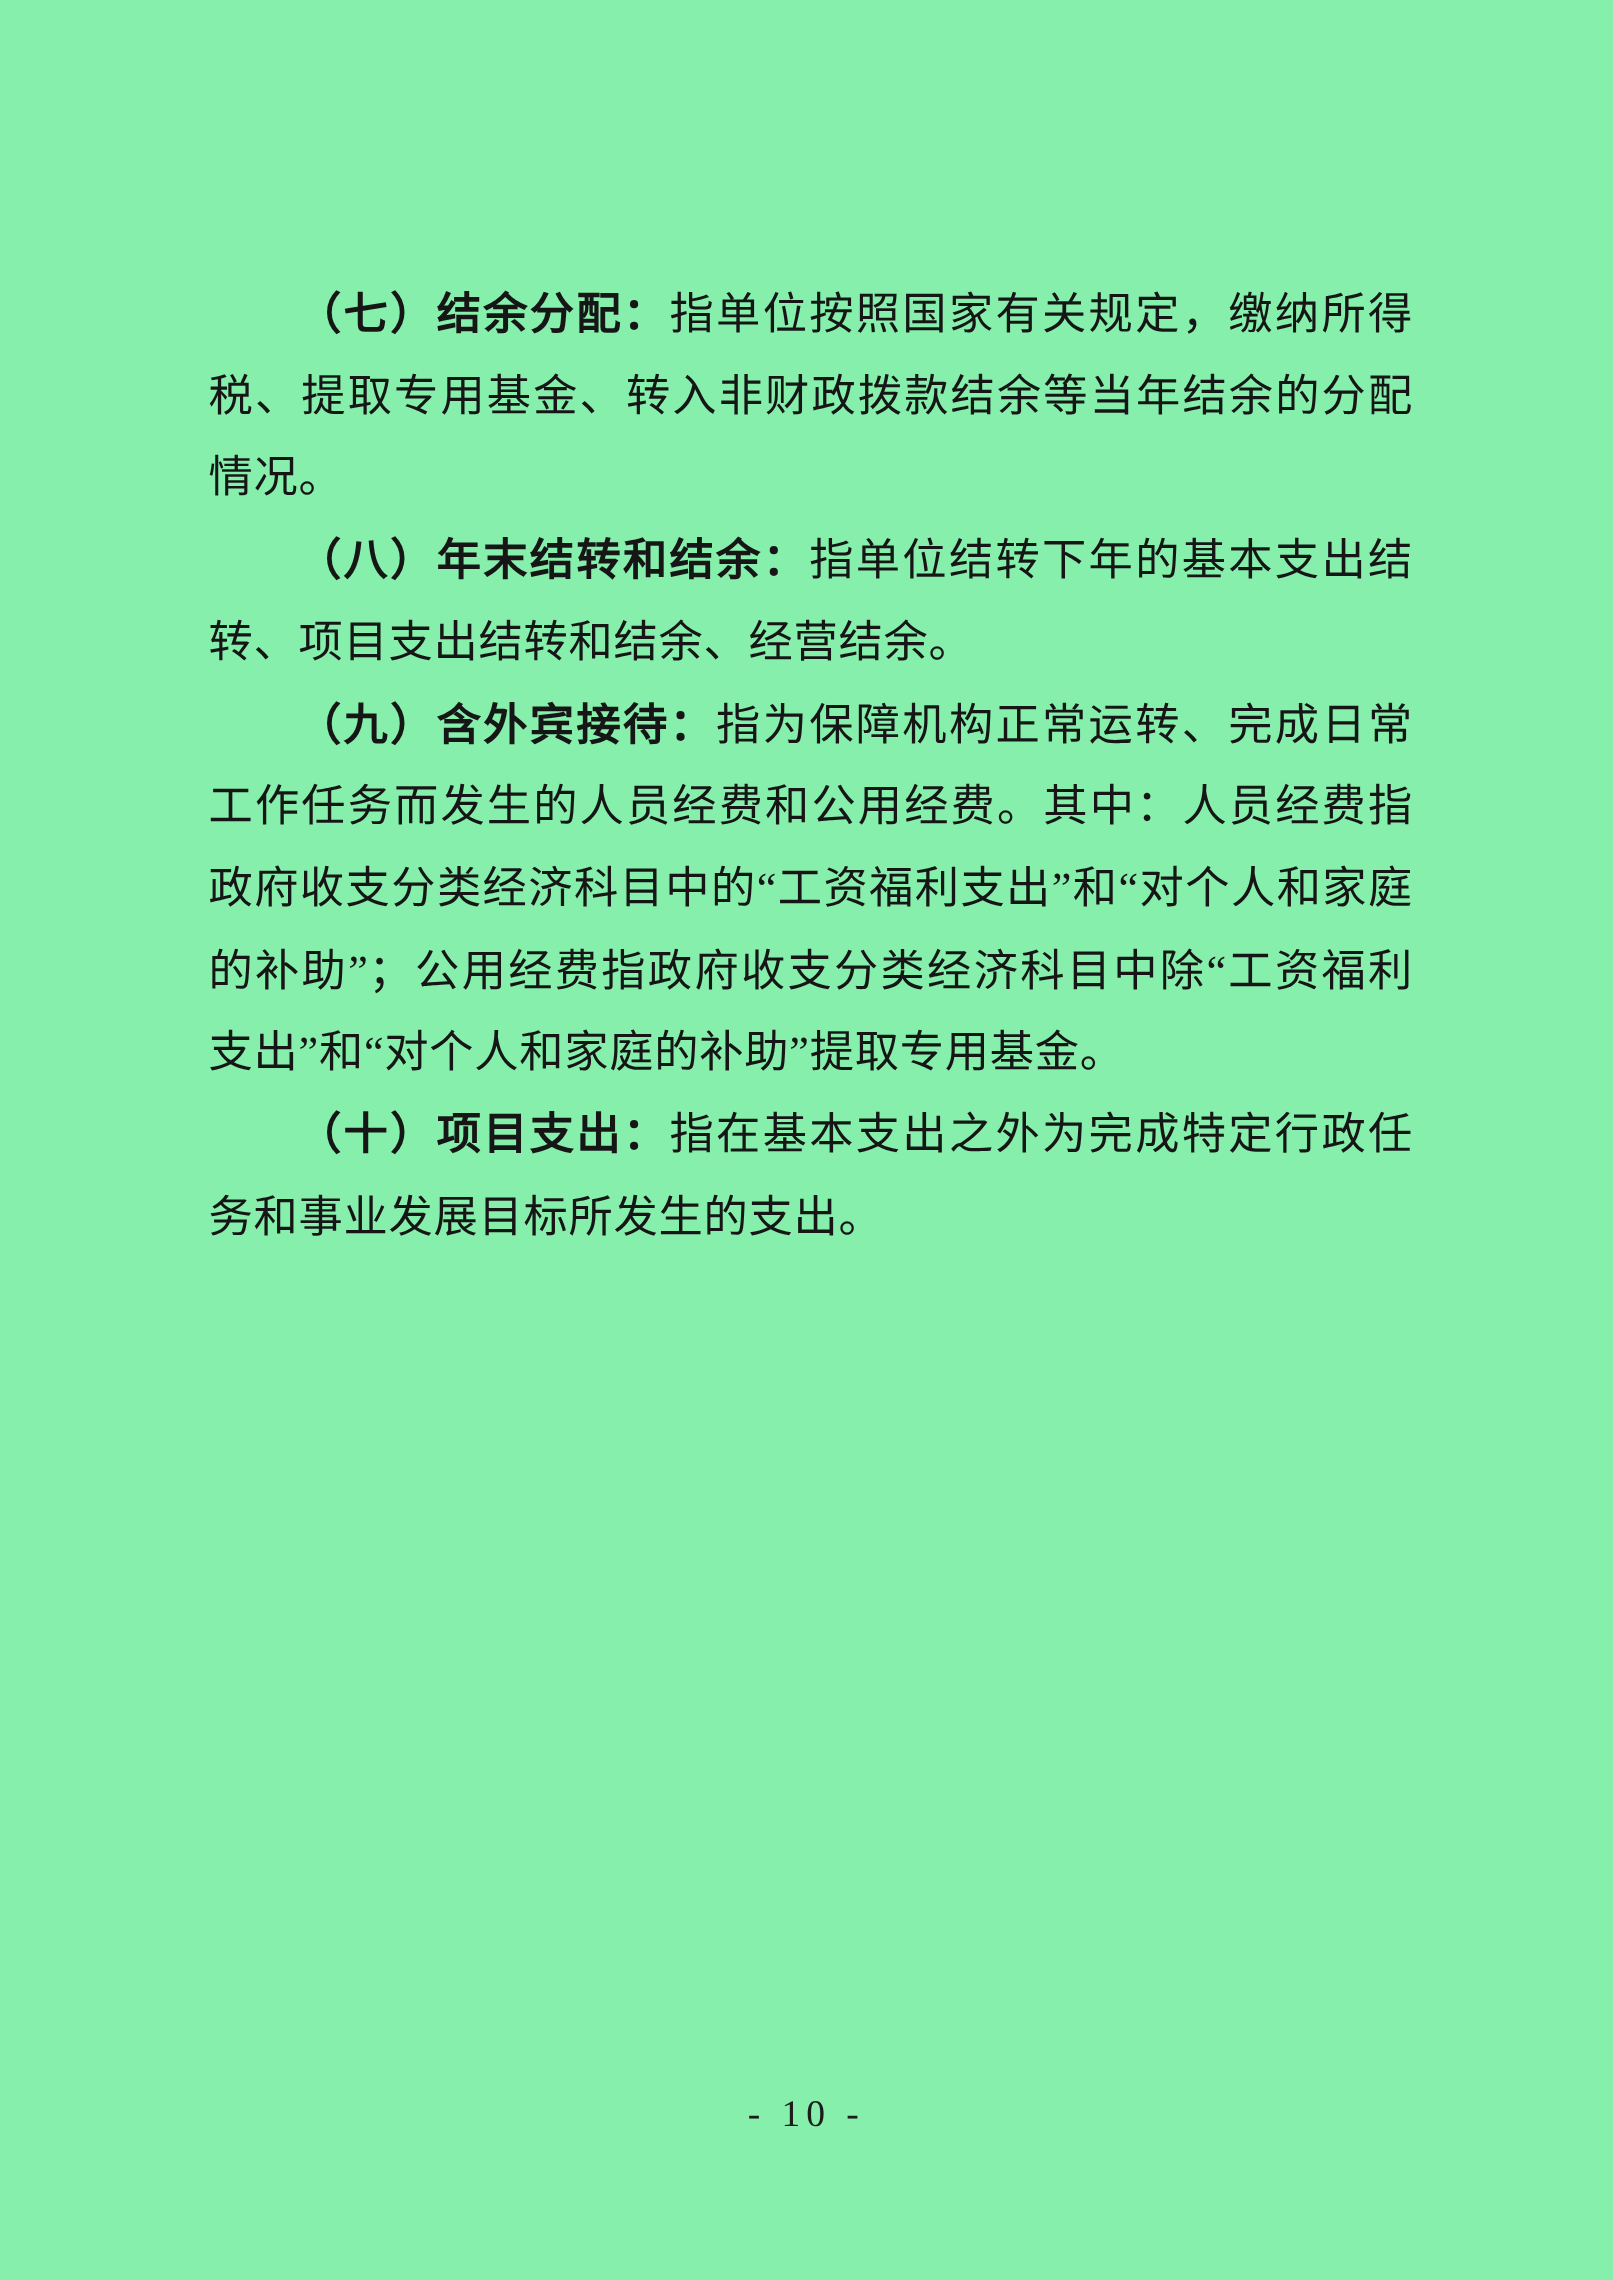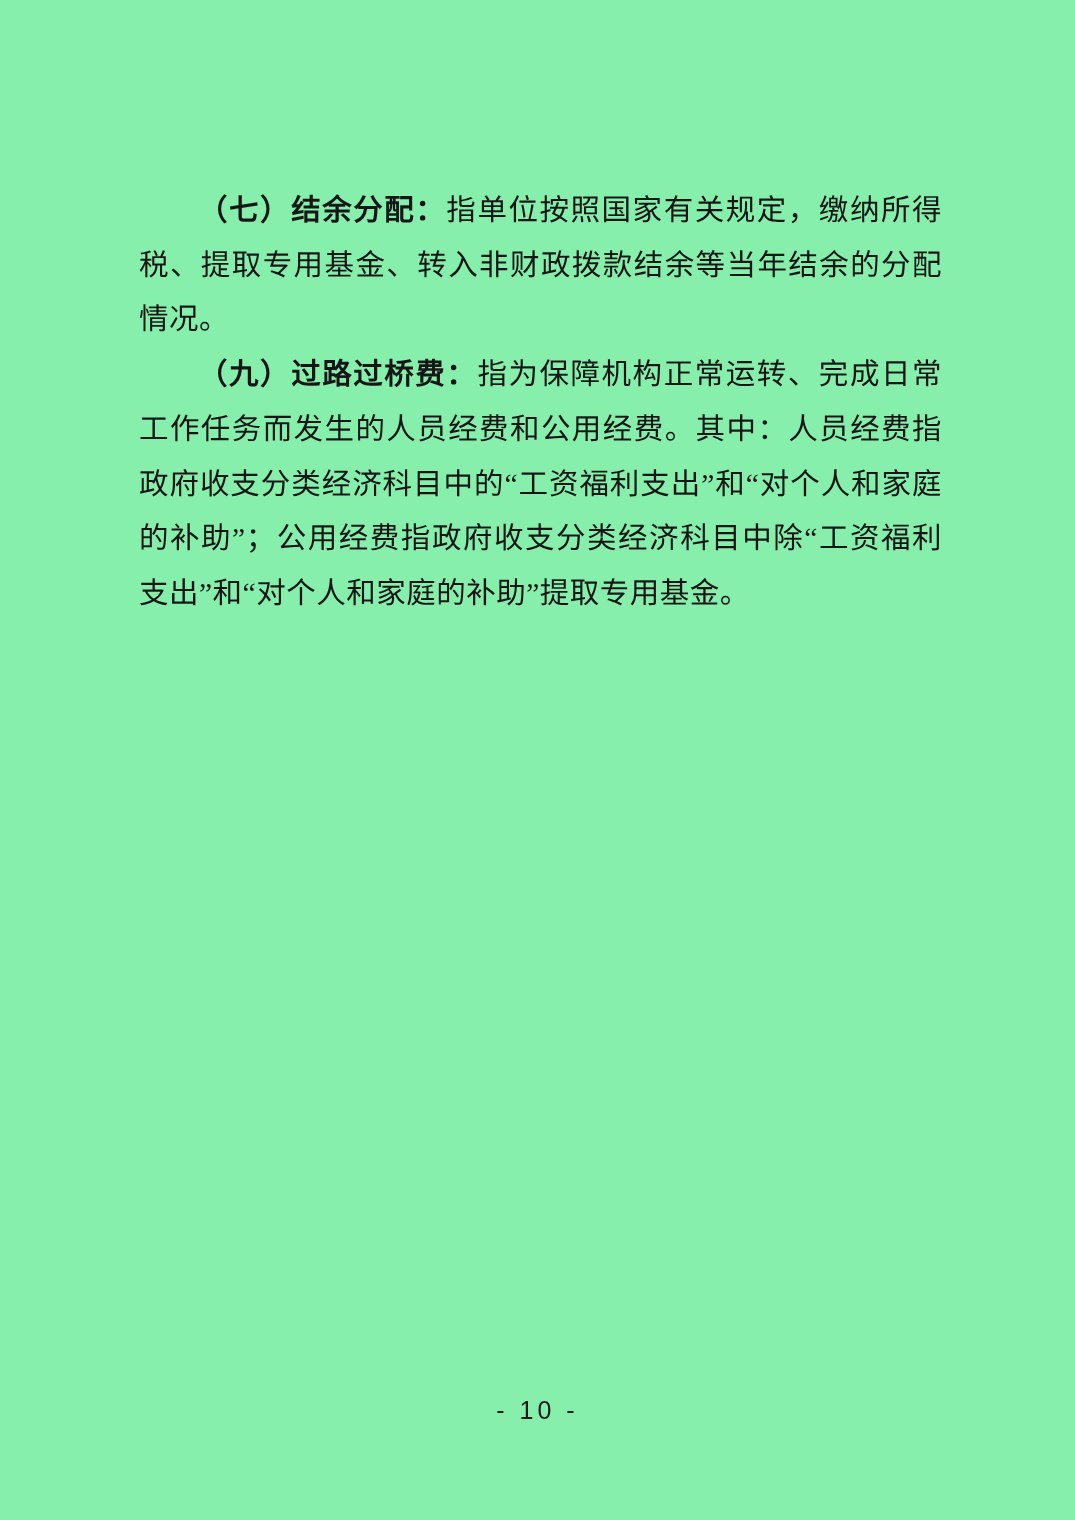--- a/index.html
+++ b/index.html
@@ -42,34 +42,36 @@
     position: absolute;
     left: 0;
     right: 0;
     top: 1396px;
     text-align: center;
   }
   .page-number {
     font-size: 25px;
     color: #1c1c1c;
     letter-spacing: 4px;
-    font-family: Liberation Sans, sans-serif;
+    font-family: Liberation Serif, serif;
   }
 </style>
 </head>
 <body>
 
 <div class="page">
 
   <main class="doc-body" id="paragraphs">
   <p class="para"><strong class="para-heading">（七）结余分配：</strong><span class="para-body">指单位按照国家有关规定，缴纳所得税、提取专用基金、转入非财政拨款结余等当年结余的分配情况。</span></p>
 
+  <p class="para"><strong class="para-heading">（八）年末结转和结余：</strong><span class="para-body">指单位结转下年的基本支出结转、项目支出结转和结余、经营结余。</span></p>
 
-  <p class="para"><strong class="para-heading">（九）过路过桥费：</strong><span class="para-body">指为保障机构正常运转、完成日常工作任务而发生的人员经费和公用经费。其中：人员经费指政府收支分类经济科目中的“工资福利支出”和“对个人和家庭的补助”；公用经费指政府收支分类经济科目中除“工资福利支出”和“对个人和家庭的补助”提取专用基金。</span></p>
+  <p class="para"><strong class="para-heading">（九）含外宾接待：</strong><span class="para-body">指为保障机构正常运转、完成日常工作任务而发生的人员经费和公用经费。其中：人员经费指政府收支分类经济科目中的“工资福利支出”和“对个人和家庭的补助”；公用经费指政府收支分类经济科目中除“工资福利支出”和“对个人和家庭的补助”提取专用基金。</span></p>
 
+  <p class="para"><strong class="para-heading">（十）项目支出：</strong><span class="para-body">指在基本支出之外为完成特定行政任务和事业发展目标所发生的支出。</span></p>
 
 
 </main>
 
   <footer class="page-footer">
     <span class="page-number">- 10 -</span>
   </footer>
 
 </div>
 

